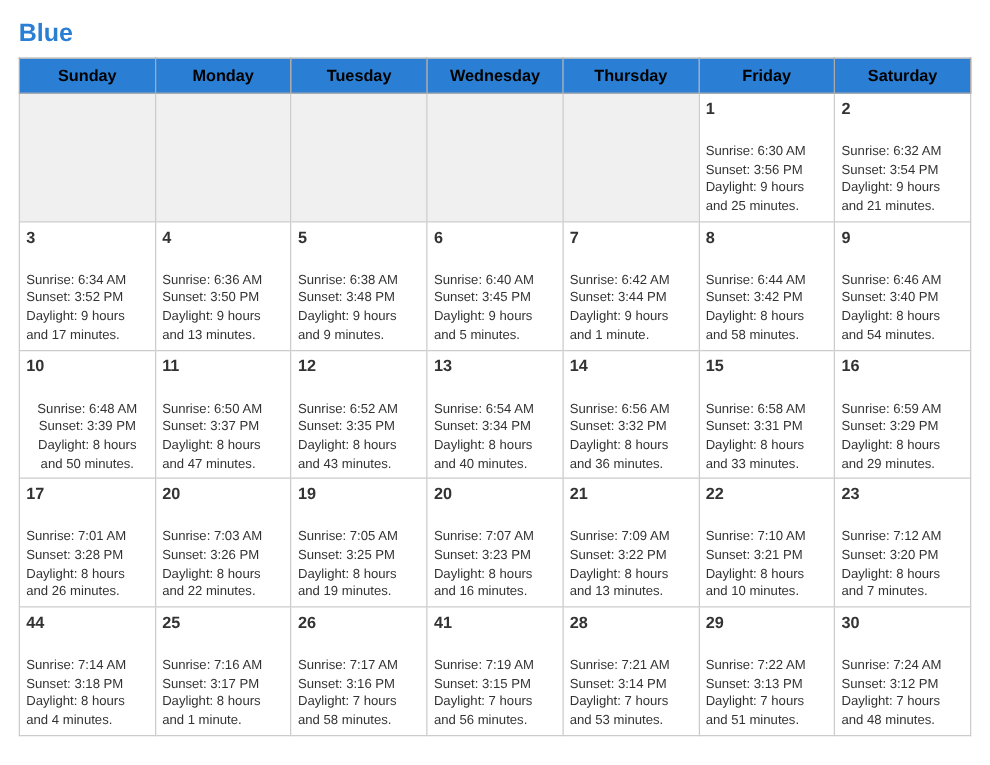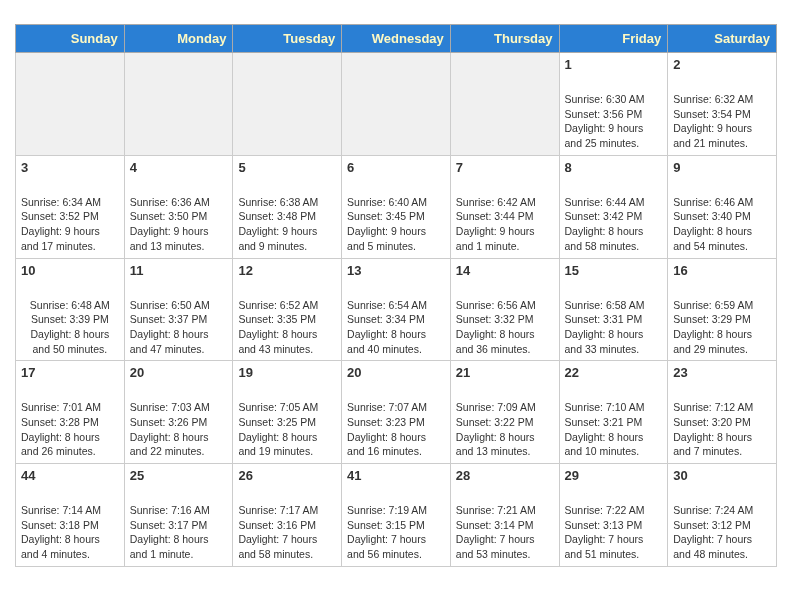--- a/index.html
+++ b/index.html
@@ -48,22 +48,22 @@
       font-size: 15px;
       color: #555;
     }
     .calendar-table {
       width: 100%;
       border-collapse: collapse;
       table-layout: fixed;
     }
     .calendar-table th {
       background-color: #2a7fd4;
-      color: #fef9c3;
-      text-align: right;
+      color: #000000;
+      text-align: center;
       padding: 6px 6px;
       font-size: 13px;
       border: 1px solid #aaa;
     }
     .calendar-table td {
       vertical-align: top;
       padding: 4px 5px;
       border: 1px solid #ccc;
       height: 80px;
       font-size: 11px;
@@ -94,20 +94,21 @@
     tr.week-row td.empty {
       background: #f0f0f0;
     }
   </style>
 </head>
 <body>
 
 <div class="header-area">
   <div class="logo">
     <div>
+      <div class="logo-text" style="color:#2a7fd4;">Blue</div>
     </div>
   </div>
   <div class="title-area">
     <div class="month-title"></div>
     <div class="location"></div>
   </div>
 </div>
 
 <table class="calendar-table">
   <thead>

